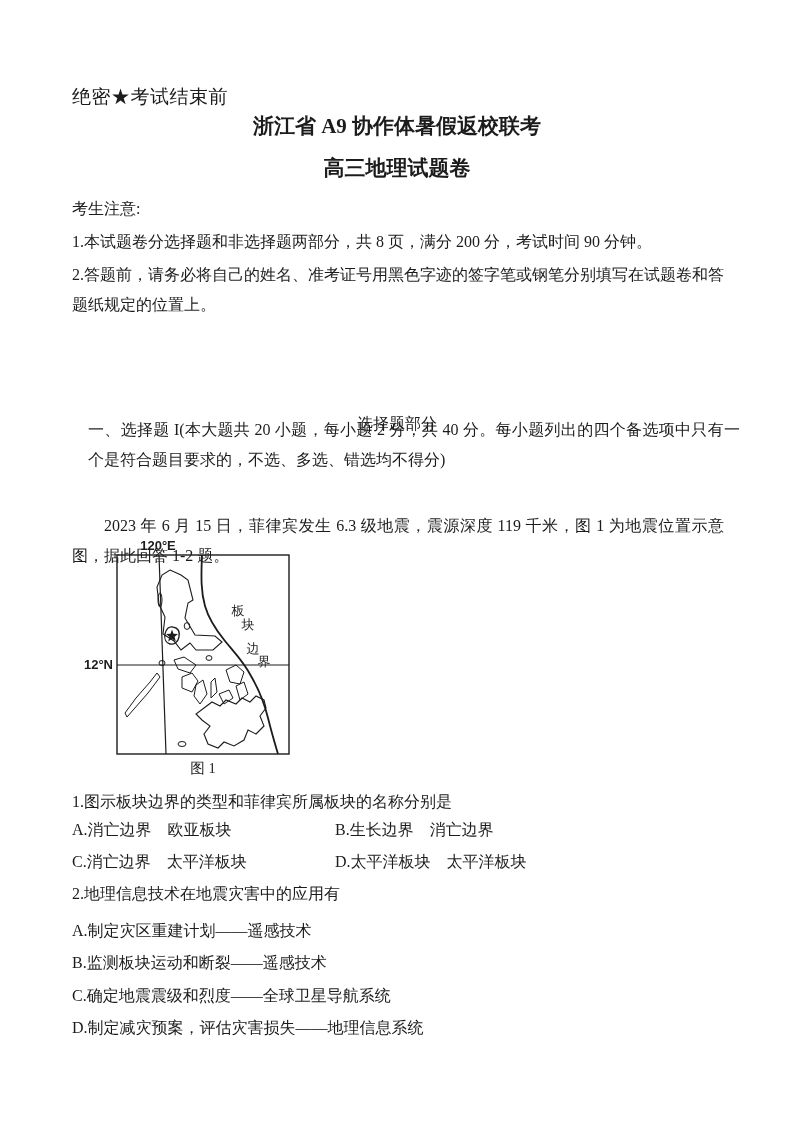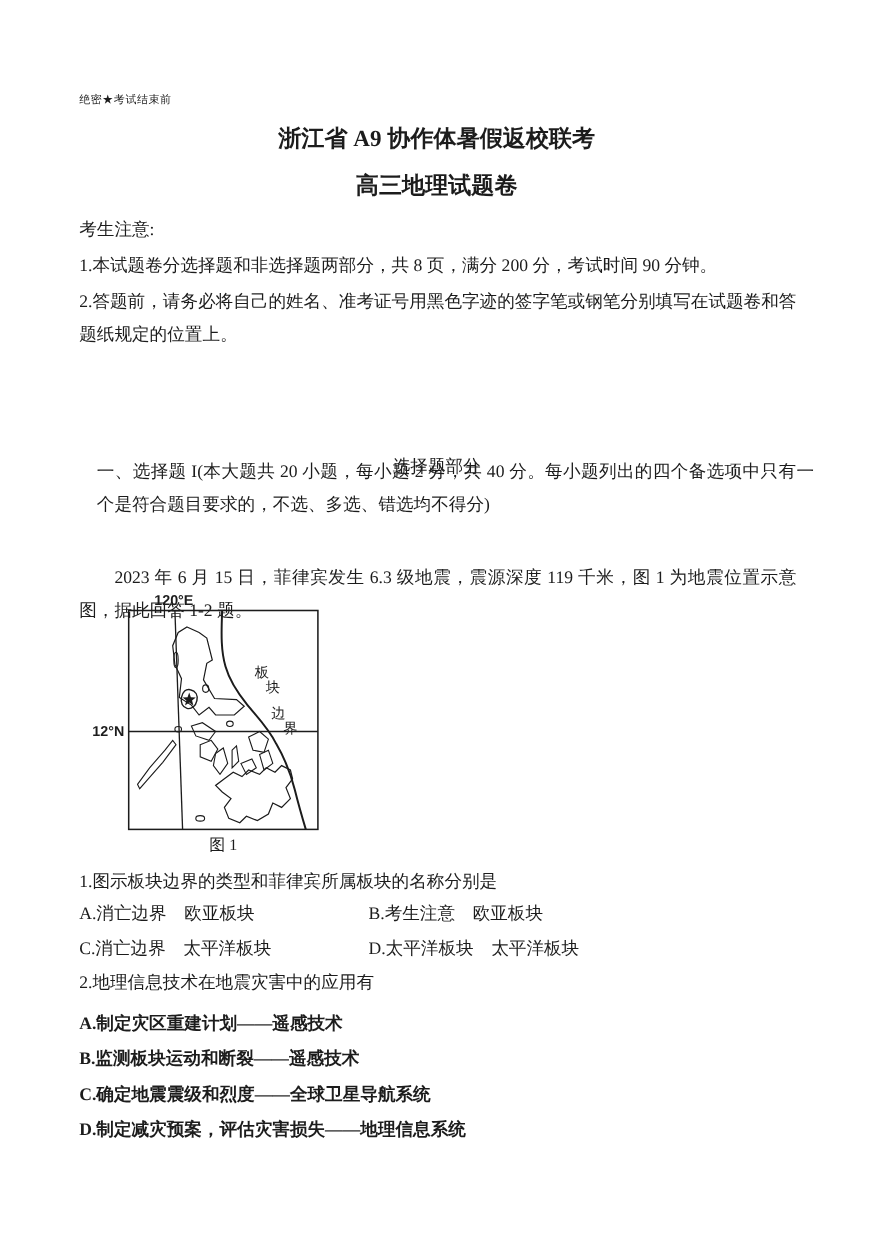--- a/index.html
+++ b/index.html
@@ -9,21 +9,21 @@
     width: 794px;
     height: 1123px;
     margin: 0 auto;
     background: #ffffff;
     color: #1c1c1c;
     font-family: "Liberation Serif", "DejaVu Serif", serif;
     font-size: 16px;
     overflow: hidden;
   }
   .abs { position: absolute; }
-  .secrecy { left: 72px; top: 84px; font-size: 10px; letter-spacing: 0.5px; }
+  .secrecy { left: 72px; top: 84px; font-size: 19px; letter-spacing: 0.5px; }
   .title {
     left: 0; top: 112px; width: 100%;
     text-align: center; font-size: 21px; font-weight: bold;
   }
   .subtitle {
     left: 0; top: 154px; width: 100%;
     text-align: center; font-size: 21px; font-weight: bold;
   }
   .notice-heading { left: 72px; top: 199px; }
   .note { left: 72px; width: 652px; line-height: 30px; text-align: justify; }
@@ -35,21 +35,21 @@
   .passage { left: 72px; top: 473px; width: 652px; line-height: 30px; text-align: justify; text-indent: 2em; margin-top: 38px; }
   .figure { left: 78px; top: 536px; width: 232px; height: 244px; }
   .q-stem { left: 72px; width: 652px; line-height: 22px; }
   .q1-stem { top: 791px; }
   .q2-stem { top: 883px; }
   .q1-options {
     left: 72px; top: 814px; width: 560px;
     display: grid; grid-template-columns: 263px auto;
     grid-auto-rows: 32.5px; align-items: center;
   }
-  .q2-options { left: 72px; top: 915px; width: 652px; font-weight: bold; }
+  .q2-options { left: 72px; top: 915px; width: 652px; }
   .q2-options .opt { line-height: 32.3px; }
   .opt { white-space: pre-wrap; }
   svg text {
     font-family: "Liberation Sans", "DejaVu Sans", sans-serif;
   }
   svg .coord-label { font-size: 13px; font-weight: bold; fill: #1c1c1c; }
   svg .cjk-label { font-size: 13px; fill: #1c1c1c; font-family: "Liberation Serif", serif; }
   svg .caption-label { font-size: 14.5px; fill: #1c1c1c; font-family: "Liberation Serif", serif; }
 </style>
 </head>
@@ -115,21 +115,21 @@
       <path d="M126,172 L134,166 142,170 148,164 158,168 164,162 172,166 178,160 186,164 188,172 182,180 186,190 178,198 170,194 166,204 156,210 146,206 140,212 130,208 126,198 132,190 124,184 118,178 Z" fill="none" stroke="#1c1c1c" stroke-width="1.1"></path>
       <ellipse cx="104" cy="208" rx="4" ry="2.5" fill="none" stroke="#1c1c1c" stroke-width="1"></ellipse>
 
       <text x="125" y="237" text-anchor="middle" class="caption-label">图 1</text>
     </svg>
   </div>
 
   <div class="abs q-stem q1-stem">1.图示板块边界的类型和菲律宾所属板块的名称分别是</div>
   <div class="abs q1-options">
     <div class="opt">A.消亡边界　欧亚板块</div>
-    <div class="opt">B.考生注意　欧亚板块</div>
+    <div class="opt">B.生长边界　消亡边界</div>
     <div class="opt">C.消亡边界　太平洋板块</div>
     <div class="opt">D.太平洋板块　太平洋板块</div>
   </div>
 
   <div class="abs q-stem q2-stem">2.地理信息技术在地震灾害中的应用有</div>
   <div class="abs q2-options">
     <div class="opt">A.制定灾区重建计划——遥感技术</div>
     <div class="opt">B.监测板块运动和断裂——遥感技术</div>
     <div class="opt">C.确定地震震级和烈度——全球卫星导航系统</div>
     <div class="opt">D.制定减灾预案，评估灾害损失——地理信息系统</div>

